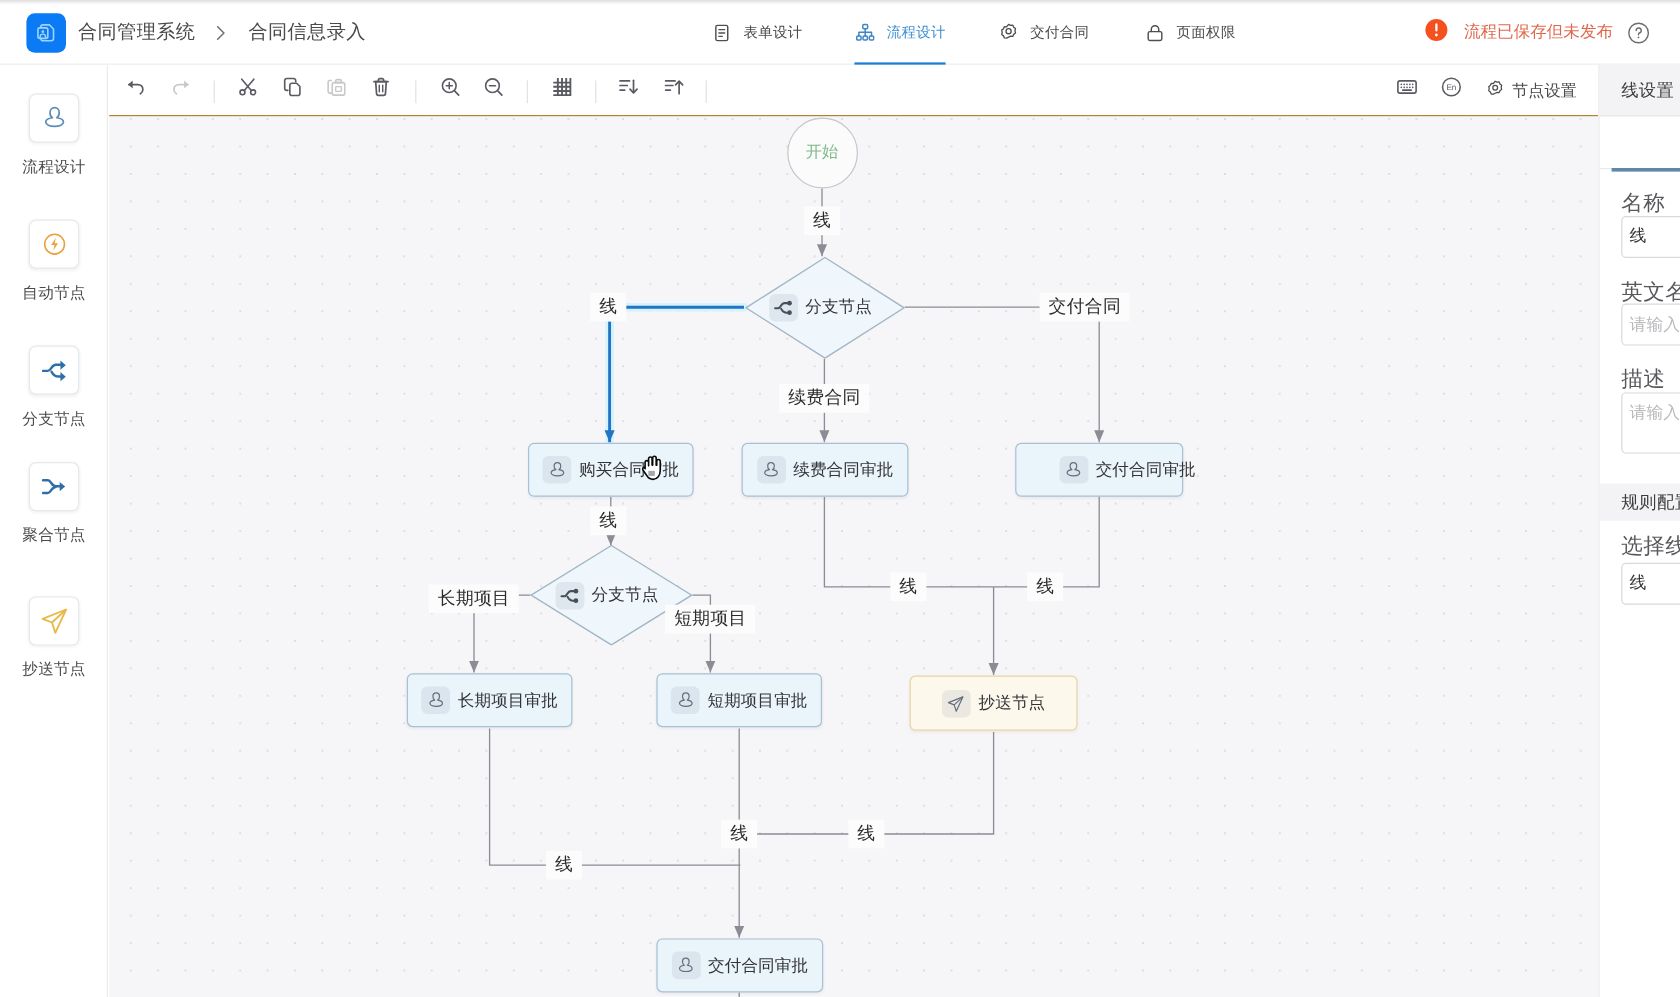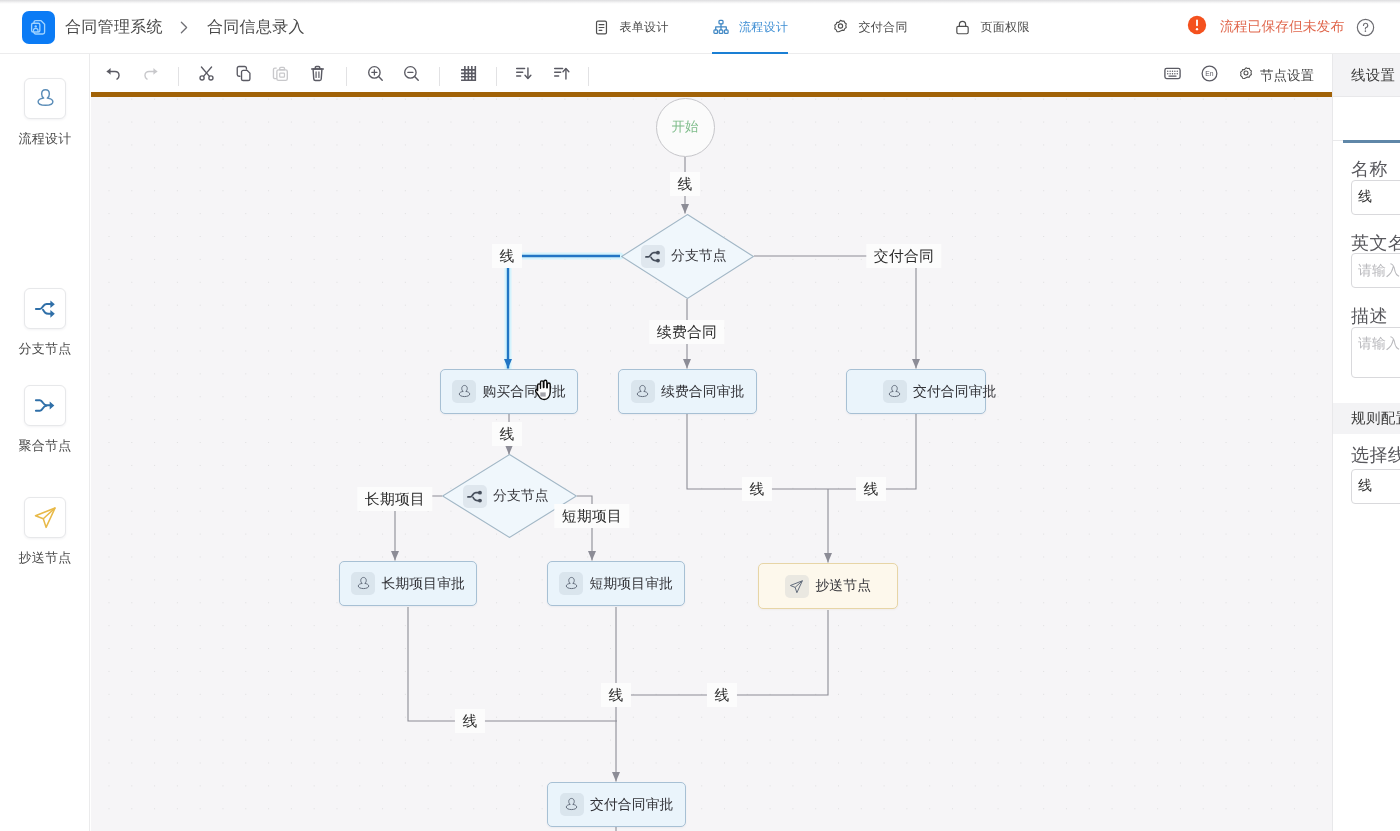--- a/index.html
+++ b/index.html
@@ -33,21 +33,21 @@
 
 #palette{position:absolute;left:0;top:54px;width:90px;height:777px;background:#fff;
   border-right:1px solid #ebebec;}
 .pal-item{position:absolute;left:0;width:90px;display:flex;flex-direction:column;align-items:center;cursor:grab;}
 .pal-ico{width:42px;height:41px;border:1px solid #e7e8ea;border-radius:6px;background:#fff;
   display:flex;align-items:center;justify-content:center;box-shadow:0 1px 2.5px rgba(30,40,60,.06);}
 .pal-lab{margin-top:13px;font-size:13px;color:#4b4b4b;letter-spacing:.2px;line-height:13px;}
 
 
 #toolbar{position:absolute;left:91px;top:54px;width:1241px;height:43px;background:#fff;
-  border-bottom:5px solid #a16207;}
+  border-bottom:1px solid #a16207;}
 .tb{position:absolute;top:10px;width:22px;height:22px;display:flex;align-items:center;justify-content:center;cursor:pointer;}
 .tb.dis{opacity:.33;cursor:default;}
 .tb-sep{position:absolute;top:13px;width:1px;height:19px;background:#e2e2e4;}
 #node-settings{position:absolute;right:18px;top:0;height:43px;display:flex;align-items:center;gap:6px;
   font-size:13.5px;color:#494949;cursor:pointer;}
 
 
 #canvas{position:absolute;left:91px;top:97px;width:1241px;height:734px;overflow:hidden;
   background-color:#f6f5f7;
   background-image:radial-gradient(#dededf 0.85px, transparent 0.9px);
@@ -173,20 +173,29 @@
 </div>
 
 <div id="palette">
       <div class="pal-item" style="top: 24.4px;">
         <div class="pal-ico">
           <svg width="23" height="23" viewBox="0 0 24 24" fill="none">
             <path d="M12 2.9c2.4 0 4 1.9 4 4.4 0 1.9-.8 3.5-2.1 4.3 3.3.5 5.8 2 5.8 3.8 0 2.2-3.4 3.7-7.7 3.7s-7.7-1.5-7.7-3.7c0-1.8 2.5-3.3 5.8-3.8-1.3-.8-2.1-2.4-2.1-4.3 0-2.5 1.6-4.4 4-4.4z" stroke="#5b8db8" stroke-width="1.5" stroke-linejoin="round" stroke-linecap="round"></path>
           </svg>
         </div>
         <div class="pal-lab">流程设计</div>
+      </div>
+      <div class="pal-item" style="top: 129.4px;">
+        <div class="pal-ico">
+          <svg width="23" height="23" viewBox="0 0 24 24" fill="none">
+            <circle cx="12" cy="12" r="8.6" stroke="#e8a33d" stroke-width="1.4"></circle>
+            <path d="M13.1 6.4l-4.1 6.2h2.9l-1 4.9 4.1-6.3h-2.9l1-4.8z" fill="#e8a33d"></path>
+          </svg>
+        </div>
+        <div class="pal-lab">自动节点</div>
       </div>
       <div class="pal-item" style="top: 234px;">
         <div class="pal-ico">
           <svg width="23" height="23" viewBox="0 0 24 24" fill="none">
             <path d="M2 12.6h4.1c1.5 0 2.2-1.2 3.1-2.6 1-1.5 2-2.7 3.9-2.7h5.3" stroke="#2f6fa8" stroke-width="2.1" stroke-linecap="round" stroke-linejoin="round"></path>
             <path d="M9.4 13.4c.6 1 1.3 2 2 2.7 1 1 2.1 1.4 3.7 1.4h3.3" stroke="#2f6fa8" stroke-width="2.1" stroke-linecap="round" stroke-linejoin="round"></path>
             <path d="M17.1 3.6l4.6 4-4.6 4z" fill="#2f6fa8"></path>
             <path d="M17.1 13.6l4.6 4-4.6 4z" fill="#2f6fa8"></path>
           </svg>
         </div>

